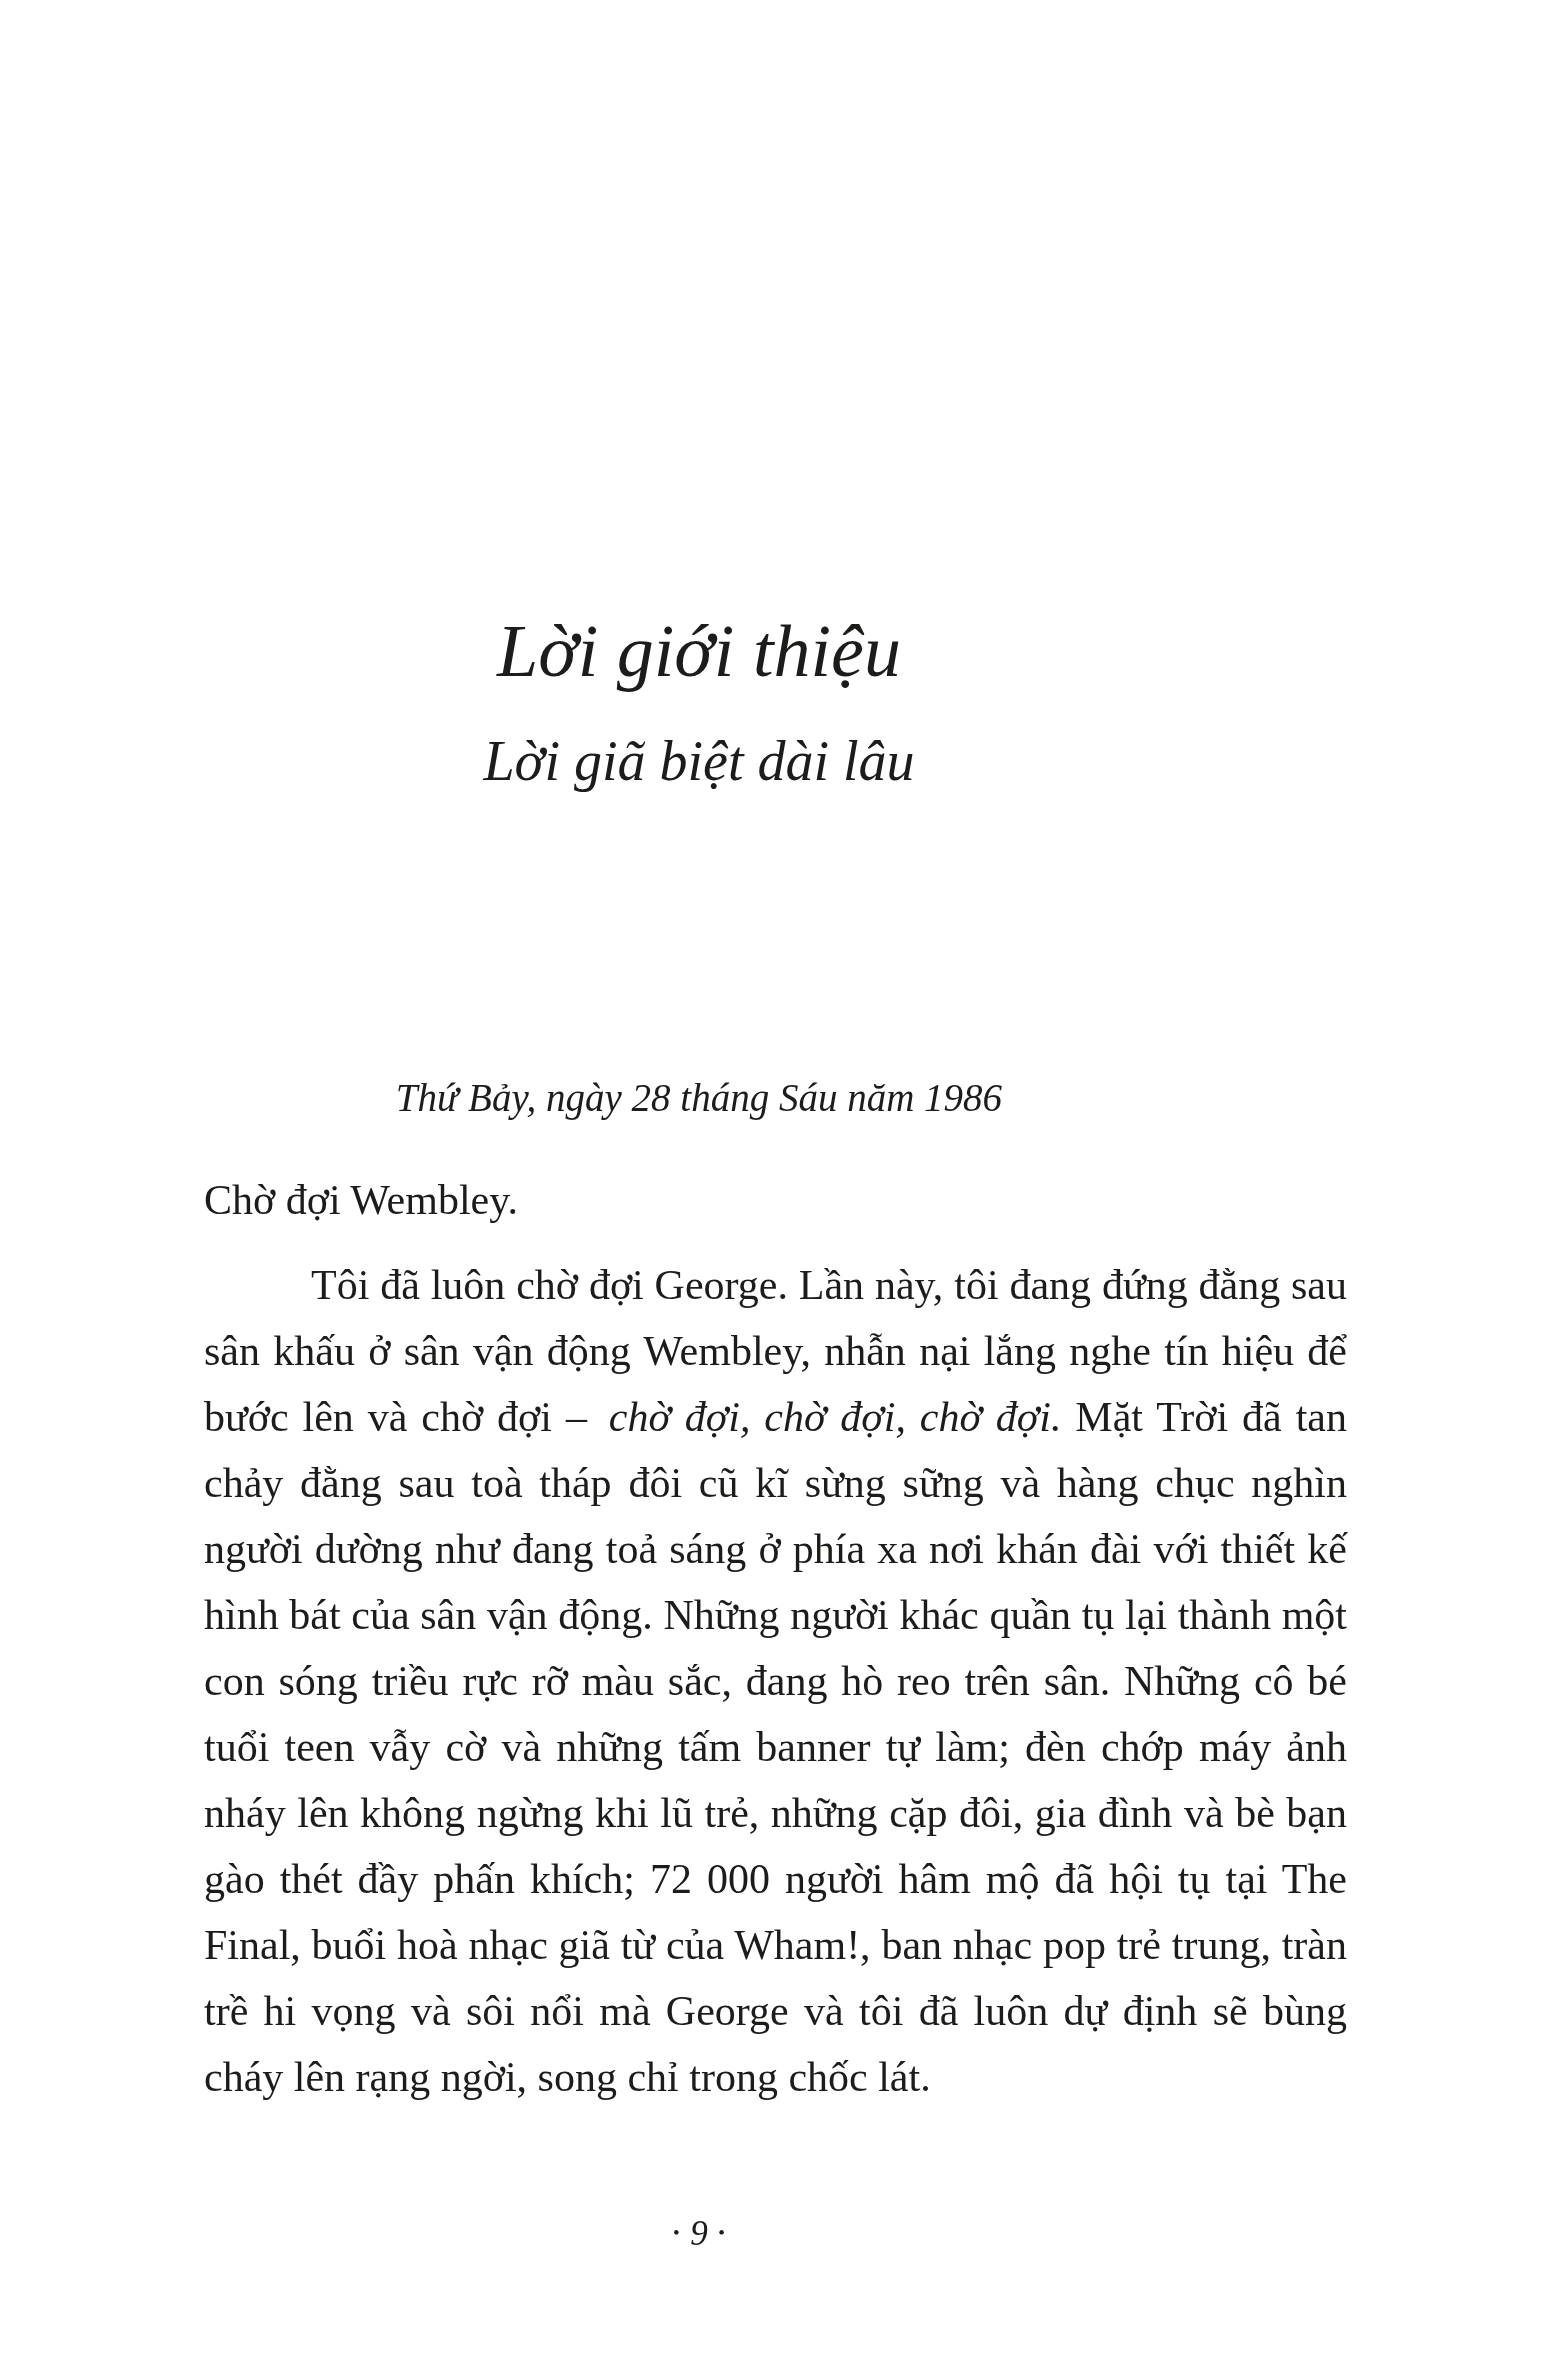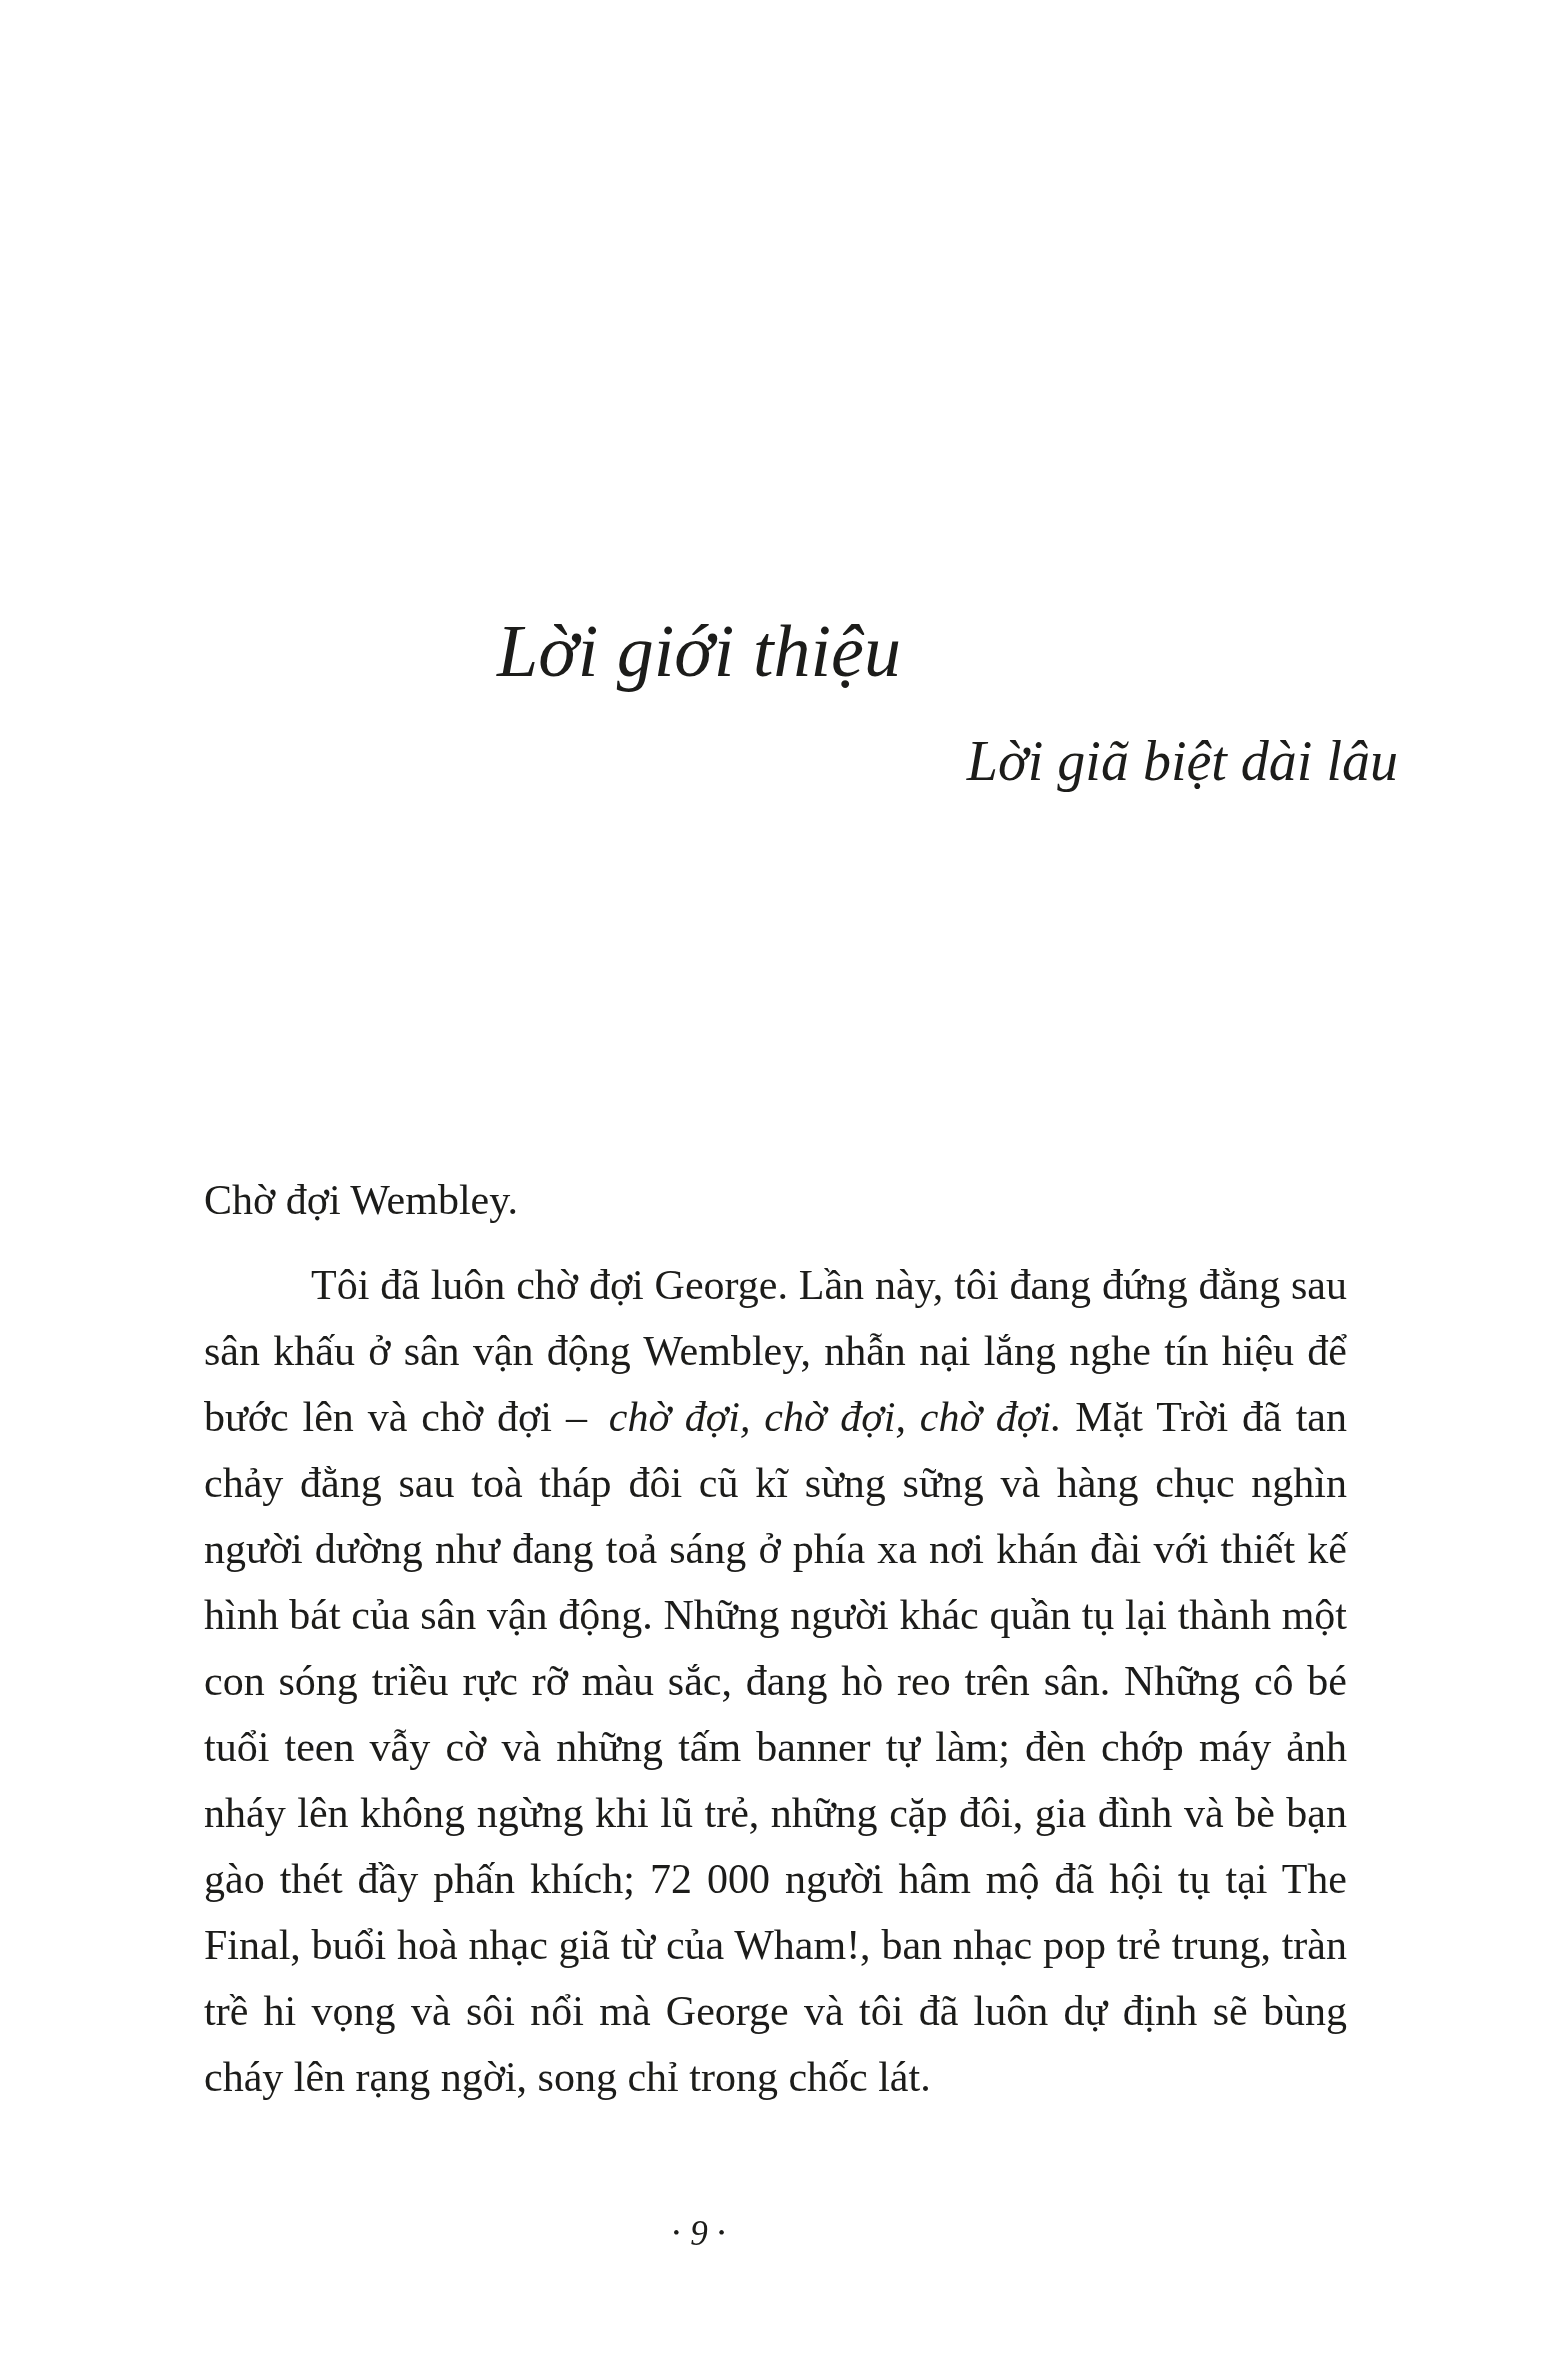--- a/index.html
+++ b/index.html
@@ -30,21 +30,21 @@
     font-weight: 400;
     font-style: italic;
   }
 
   .chapter-subtitle {
     position: absolute;
     top: 732px;
     left: 0;
     width: 100%;
     margin: 0;
-    text-align: right;
+    text-align: center;
     font-size: 56px;
     line-height: 1.05;
     font-weight: 400;
     font-style: italic;
   }
 
   .dateline {
     position: absolute;
     top: 1075px;
     left: 0;
@@ -100,20 +100,21 @@
 </style>
 </head>
 <body>
 
 <div class="page">
 
   <h1 class="chapter-title">Lời giới thiệu</h1>
 
   <h2 class="chapter-subtitle">Lời giã biệt dài lâu</h2>
 
+  <p class="dateline">Thứ Bảy, ngày 28 tháng Sáu năm 1986</p>
 
   <p class="para para-lead">Chờ đợi Wembley.</p>
 
   <p class="para para-body"><span>Tôi đã luôn chờ đợi George. Lần này, tôi đang đứng đằng sau sân khấu ở sân vận động Wembley, nhẫn nại lắng nghe tín hiệu để bước lên và chờ đợi – </span><em>chờ đợi, chờ đợi, chờ đợi.</em><span> Mặt Trời đã tan chảy đằng sau toà tháp đôi cũ kĩ sừng sững và hàng chục nghìn người dường như đang toả sáng ở phía xa nơi khán đài với thiết kế hình bát của sân vận động. Những người khác quần tụ lại thành một con sóng triều rực rỡ màu sắc, đang hò reo trên sân. Những cô bé tuổi teen vẫy cờ và những tấm banner tự làm; đèn chớp máy ảnh nháy lên không ngừng khi lũ trẻ, những cặp đôi, gia đình và bè bạn gào thét đầy phấn khích; 72 000 người hâm mộ đã hội tụ tại The Final, buổi hoà nhạc giã từ của Wham!, ban nhạc pop trẻ trung, tràn trề hi vọng và sôi nổi mà George và tôi đã luôn dự định sẽ bùng cháy lên rạng ngời, song chỉ trong chốc lát.</span></p>
 
   <div class="folio"><span class="dot">•</span><span>9</span><span class="dot">•</span></div>
 
 </div>
 
 

